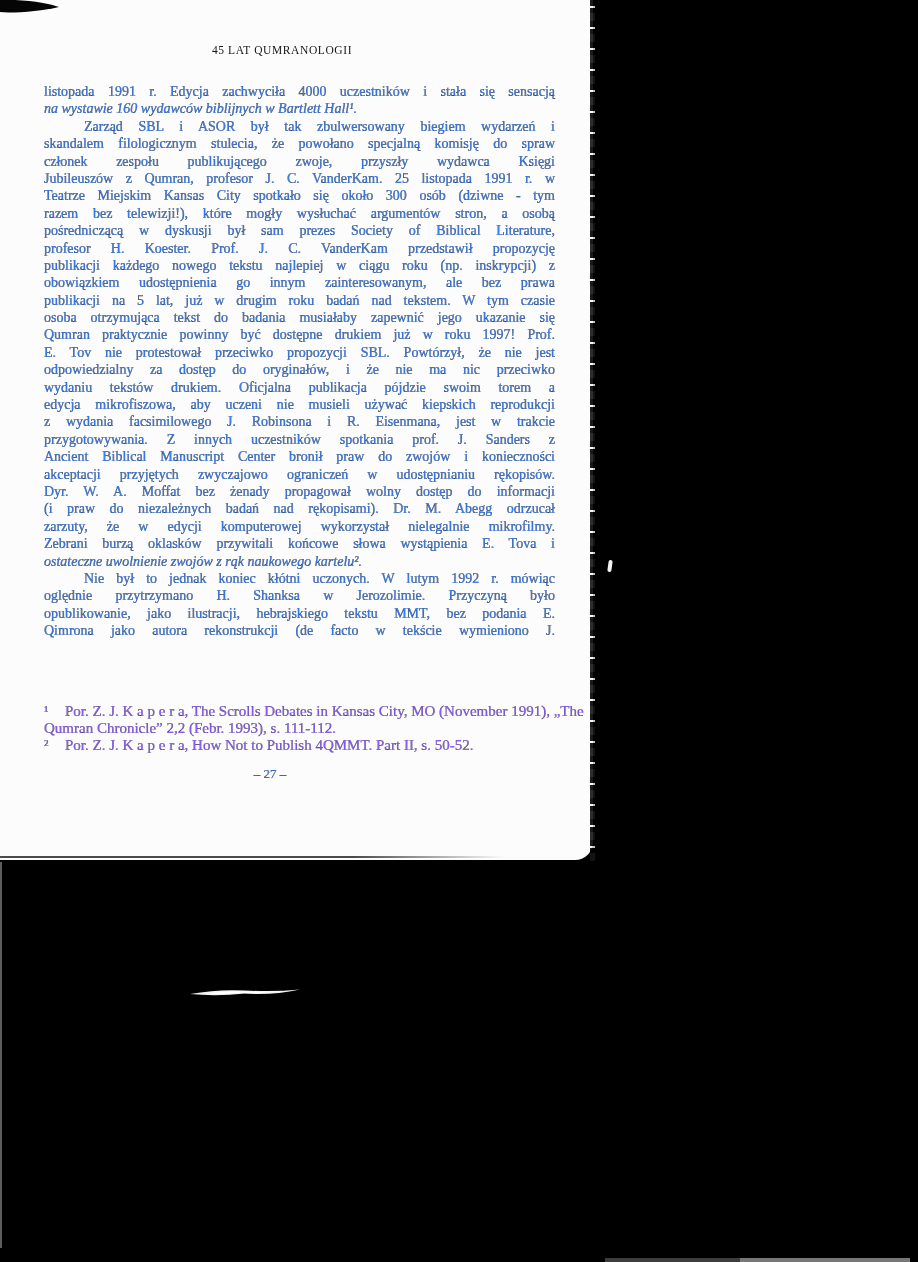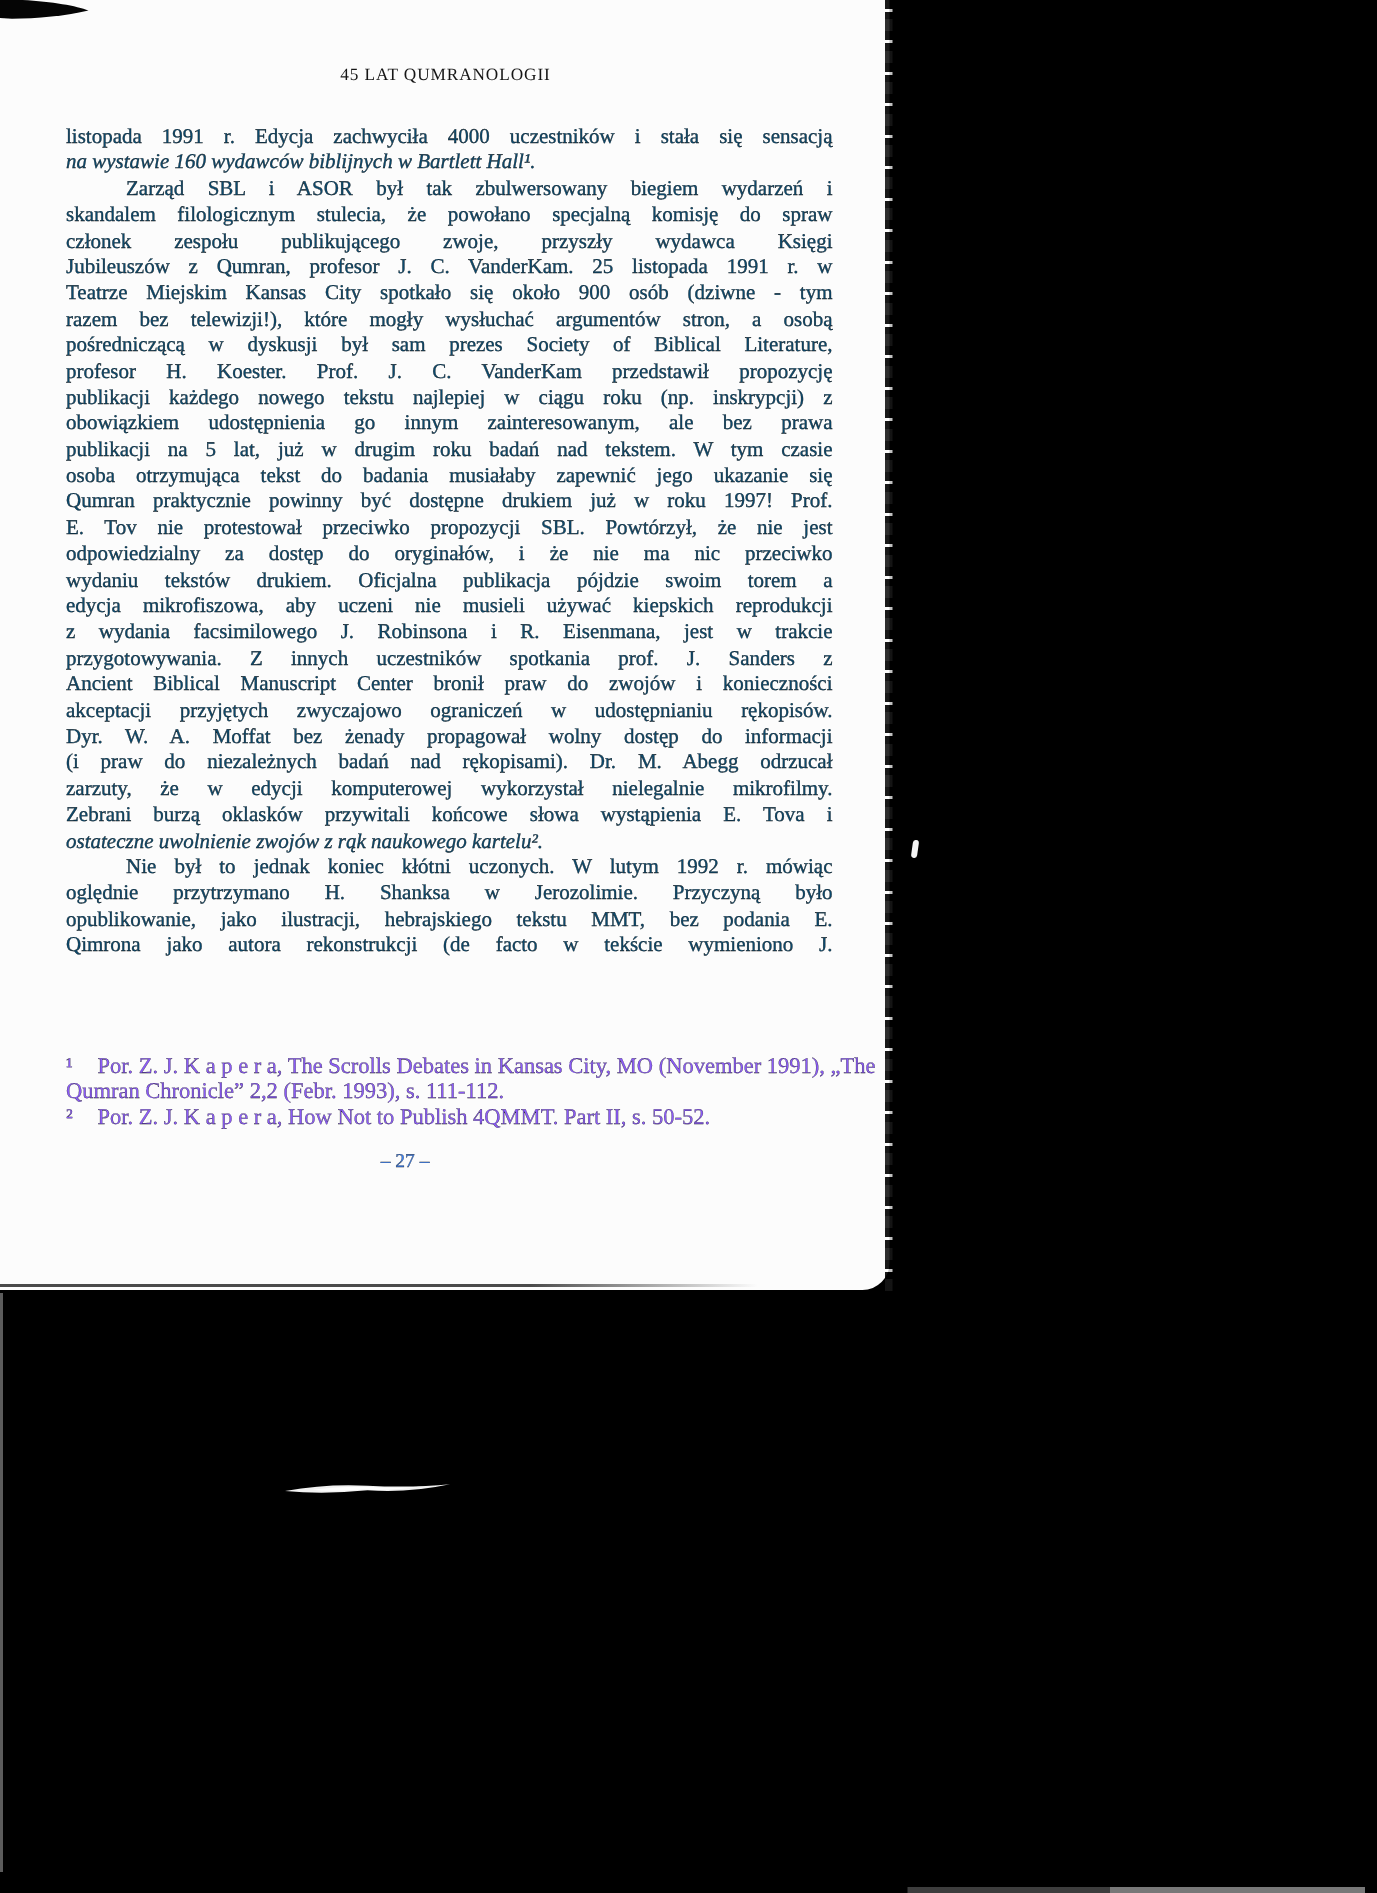--- a/index.html
+++ b/index.html
@@ -15,25 +15,24 @@
     width:593px;height:860px;
     background:#fcfcfc;
     border-bottom-right-radius:18px;
   }
   .page-header{
     position:absolute;top:44px;left:0;width:564px;
     text-align:center;
     font-size:11.5px;letter-spacing:0.6px;
     color:#161616;
     font-weight:normal;
-    margin-left:15px;
   }
   .body-text{
     position:absolute;left:44px;top:84px;width:511px;
-    color:#0c4a6e;
+    color:#3b82f6;
     font-size:14px;
     -webkit-text-stroke:0.22px #141414;
   }
   .line{
     height:17.4px;
     white-space:nowrap;
     text-align:justify;
     text-align-last:justify;
   }
   .line.lastline{text-align-last:left;font-style:italic;}
@@ -101,21 +100,21 @@
 
   <div class="page-header">45 LAT QUMRANOLOGII</div>
 
   <div class="body-text">
       <div class="line"><span>listopada 1991 r. Edycja zachwyciła 4000 uczestników i stała się sensacją</span></div>
       <div class="line lastline"><span>na wystawie 160 wydawców biblijnych w Bartlett Hall¹.</span></div>
       <div class="line indent"><span>Zarząd SBL i ASOR był tak zbulwersowany biegiem wydarzeń i</span></div>
       <div class="line"><span>skandalem filologicznym stulecia, że powołano specjalną komisję do spraw</span></div>
       <div class="line"><span>członek zespołu publikującego zwoje, przyszły wydawca Księgi</span></div>
       <div class="line"><span>Jubileuszów z Qumran, profesor J. C. VanderKam. 25 listopada 1991 r. w</span></div>
-      <div class="line"><span>Teatrze Miejskim Kansas City spotkało się około 900 osób (dziwne - tym</span></div>
+      <div class="line"><span>Teatrze Miejskim Kansas City spotkało się około 300 osób (dziwne - tym</span></div>
       <div class="line"><span>razem bez telewizji!), które mogły wysłuchać argumentów stron, a osobą</span></div>
       <div class="line"><span>pośredniczącą w dyskusji był sam prezes Society of Biblical Literature,</span></div>
       <div class="line"><span>profesor H. Koester. Prof. J. C. VanderKam przedstawił propozycję</span></div>
       <div class="line"><span>publikacji każdego nowego tekstu najlepiej w ciągu roku (np. inskrypcji) z</span></div>
       <div class="line"><span>obowiązkiem udostępnienia go innym zainteresowanym, ale bez prawa</span></div>
       <div class="line"><span>publikacji na 5 lat, już w drugim roku badań nad tekstem. W tym czasie</span></div>
       <div class="line"><span>osoba otrzymująca tekst do badania musiałaby zapewnić jego ukazanie się</span></div>
       <div class="line"><span>Qumran praktycznie powinny być dostępne drukiem już w roku 1997! Prof.</span></div>
       <div class="line"><span>E. Tov nie protestował przeciwko propozycji SBL. Powtórzył, że nie jest</span></div>
       <div class="line"><span>odpowiedzialny za dostęp do oryginałów, i że nie ma nic przeciwko</span></div>

